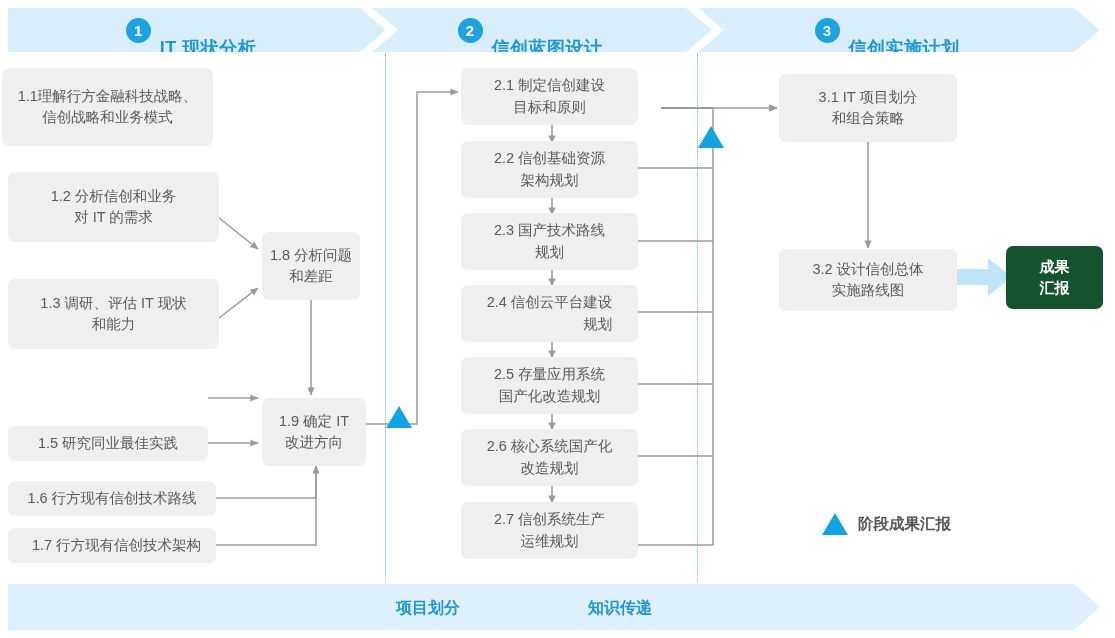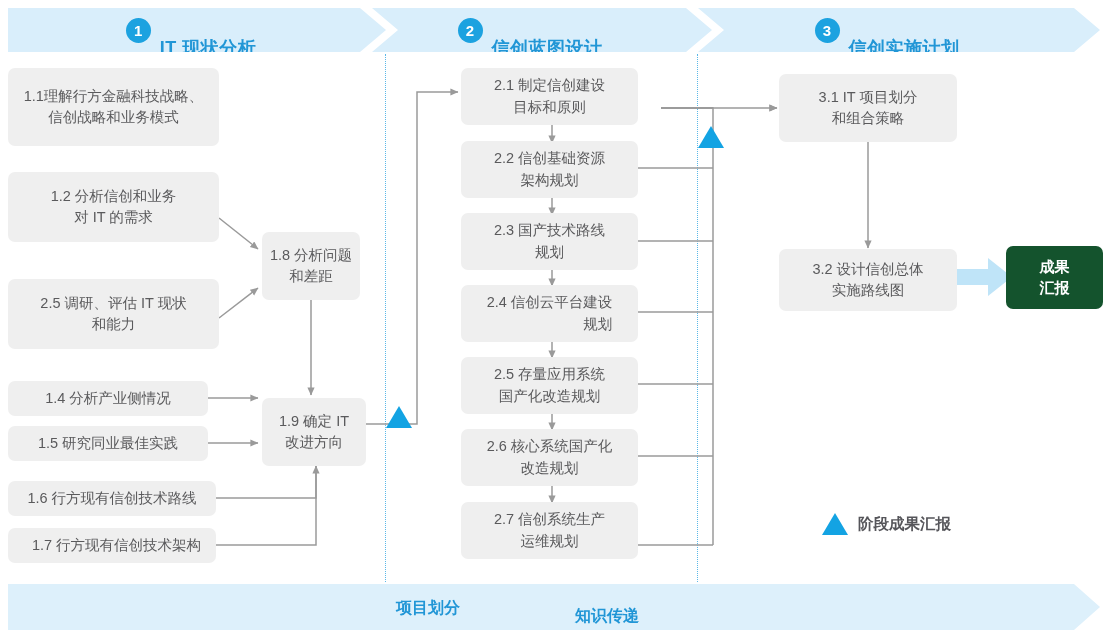--- a/index.html
+++ b/index.html
@@ -190,27 +190,26 @@
       <path d="M661,108 L777,108" marker-end="url(#ah)"></path>
 
       <path d="M868,142 L868,248" marker-end="url(#ah)"></path>
     </g>
   </svg>
 
   <svg style="position:absolute;left:952px;top:256px;" width="62" height="42" viewBox="0 0 62 42">
     <path d="M0,13 L36,13 L36,2 L60,21 L36,40 L36,29 L0,29 z" fill="#bfe4f8"></path>
   </svg>
 
-  <div class="node" style="left:8px;top:68px;width:211px;height:78px;">1.1理解行方金融科技战略、
+  <div class="node" style="left:2px;top:68px;width:211px;height:78px;">1.1理解行方金融科技战略、
 信创战略和业务模式</div>
   <div class="node" style="left:8px;top:172px;width:211px;height:70px;">1.2 分析信创和业务
 对 IT 的需求</div>
-  <div class="node" style="left:8px;top:279px;width:211px;height:70px;">2.5 调研、评估 IT 现状
+  <div class="node" style="left:8px;top:279px;width:211px;height:70px;">1.3 调研、评估 IT 现状
 和能力</div>
-  <div class="node" style="left:8px;top:381px;width:200px;height:35px;">1.4 分析产业侧情况</div>
   <div class="node" style="left:8px;top:426px;width:200px;height:35px;">1.5 研究同业最佳实践</div>
   <div class="node" style="left:8px;top:481px;width:208px;height:35px;">1.6 行方现有信创技术路线</div>
   <div class="node" style="left:8px;top:528px;width:208px;height:35px;padding-left:15px;">1.7 行方现有信创技术架构</div>
   <div class="node" style="left:262px;top:232px;width:98px;height:68px;">1.8 分析问题
 和差距</div>
   <div class="node" style="left:262px;top:398px;width:104px;height:68px;">1.9 确定 IT
 改进方向</div>
 
   <div class="node" style="left:461px;top:68px;width:177px;height:57px;">2.1 制定信创建设
 目标和原则</div>
@@ -238,15 +237,15 @@
   <div class="tri tri-mark" style="left:386px;top:406px;"></div>
   <div class="tri tri-mark" style="left:698px;top:126px;"></div>
 
   <div class="legend" style="left:822px;top:513px;">
     <span class="tri"></span>
     <span class="legend-text">阶段成果汇报</span>
   </div>
 
   <div class="footer"></div>
   <div class="footer-label" style="left:396px;top:598px;">项目划分</div>
-  <div class="footer-label" style="left:575px;top:598px;margin-top:8px;">知识传递</div>
+  <div class="footer-label" style="left:588px;top:598px;">知识传递</div>
 
 </div>
 
 </body></html>

